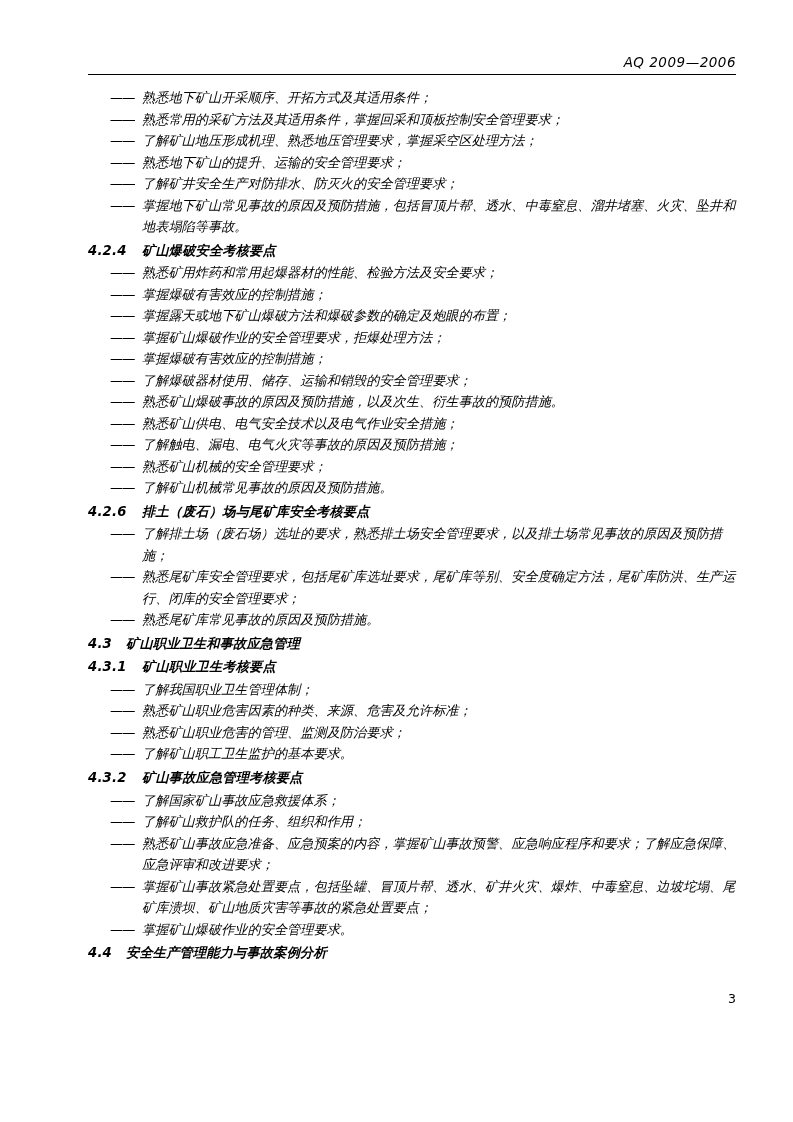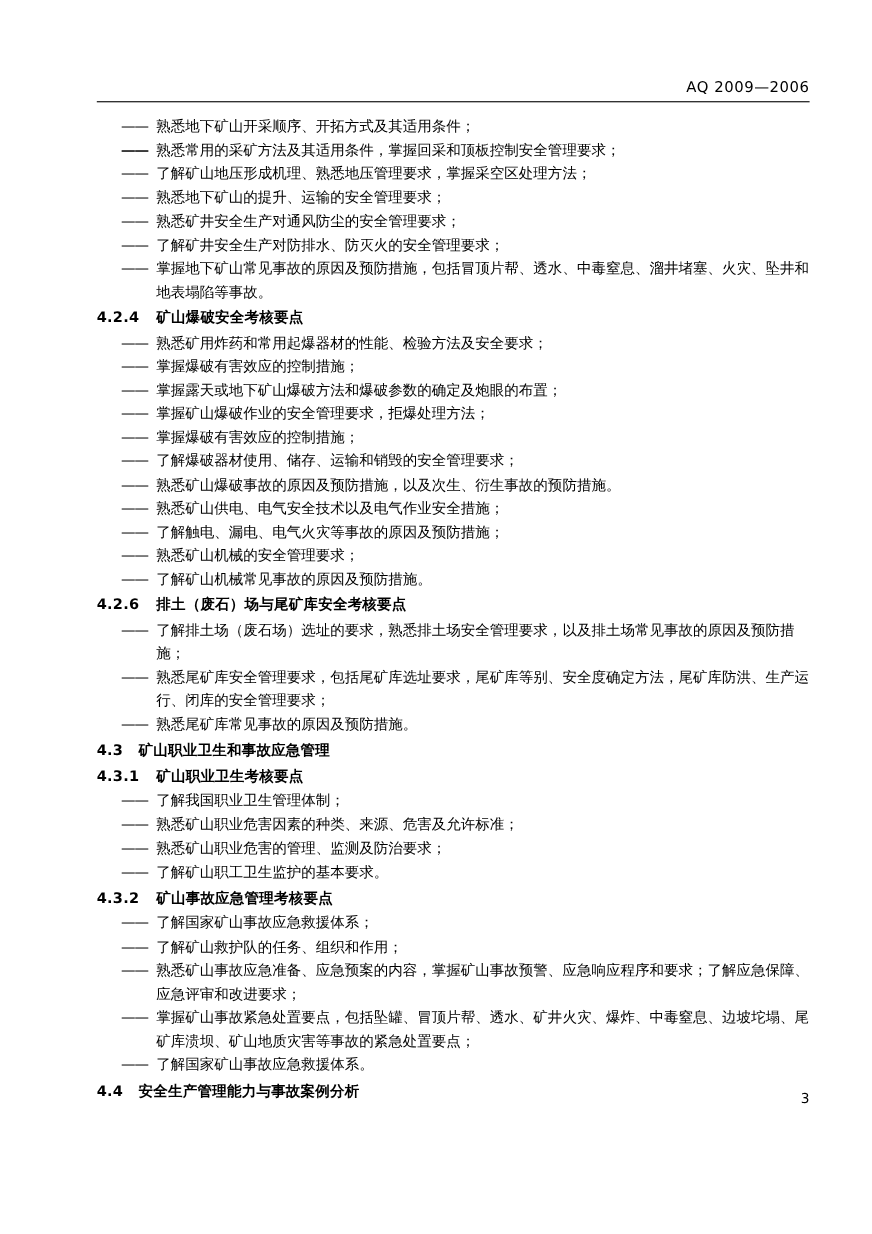--- a/index.html
+++ b/index.html
@@ -16,22 +16,23 @@
     width: 793px;
     height: 1122px;
     margin: 0 auto;
     background: #ffffff;
     box-sizing: border-box;
     overflow: hidden;
   }
   .content {
     position: absolute;
     left: 88px;
-    top: 72px;
+    top: 54px;
     width: 648px;
+    font-style: italic;
   }
   .header {
     text-align: right;
     font-size: 13.5px;
     letter-spacing: 0.5px;
     padding-bottom: 4px;
     border-bottom: 1.2px solid #000;
     margin-bottom: 12px;
   }
   .body-text {
@@ -97,21 +98,21 @@
       <span>AQ 2009—2006</span>
     </div>
 
     <div class="body-text" id="blocks">
         <ul class="dash-list">
           <li><span class="dash">——</span><span>熟悉地下矿山开采顺序、开拓方式及其适用条件；</span></li>
           <li><span class="dash">——</span></li>
           <li><span class="dash">——</span><span>熟悉常用的采矿方法及其适用条件，掌握回采和顶板控制安全管理要求；</span></li>
           <li><span class="dash">——</span><span>了解矿山地压形成机理、熟悉地压管理要求，掌握采空区处理方法；</span></li>
           <li><span class="dash">——</span><span>熟悉地下矿山的提升、运输的安全管理要求；</span></li>
-          <li><span class="dash">——</span><span>熟悉矿井安全生产对通风防尘的安全管理要求；</span></li>
+          <li><span class="dash">——</span></li>
           <li><span class="dash">——</span><span>了解矿井安全生产对防排水、防灭火的安全管理要求；</span></li>
           <li><span class="dash">——</span><span>掌握地下矿山常见事故的原因及预防措施，包括冒顶片帮、透水、中毒窒息、溜井堵塞、火灾、坠井和地表塌陷等事故。</span></li>
         </ul>
         <div class="sec-head"><span class="num">4.2.4</span><span class="ttl">矿山爆破安全考核要点</span></div>
         <ul class="dash-list">
           <li><span class="dash">——</span><span>熟悉矿用炸药和常用起爆器材的性能、检验方法及安全要求；</span></li>
           <li><span class="dash">——</span><span>掌握爆破有害效应的控制措施；</span></li>
           <li><span class="dash">——</span><span>掌握露天或地下矿山爆破方法和爆破参数的确定及炮眼的布置；</span></li>
           <li><span class="dash">——</span><span>掌握矿山爆破作业的安全管理要求，拒爆处理方法；</span></li>
           <li><span class="dash">——</span><span>掌握爆破有害效应的控制措施；</span></li>
@@ -137,21 +138,21 @@
           <li><span class="dash">——</span><span>熟悉矿山职业危害因素的种类、来源、危害及允许标准；</span></li>
           <li><span class="dash">——</span><span>熟悉矿山职业危害的管理、监测及防治要求；</span></li>
           <li><span class="dash">——</span><span>了解矿山职工卫生监护的基本要求。</span></li>
         </ul>
         <div class="sec-head"><span class="num">4.3.2</span><span class="ttl">矿山事故应急管理考核要点</span></div>
         <ul class="dash-list">
           <li><span class="dash">——</span><span>了解国家矿山事故应急救援体系；</span></li>
           <li><span class="dash">——</span><span>了解矿山救护队的任务、组织和作用；</span></li>
           <li><span class="dash">——</span><span>熟悉矿山事故应急准备、应急预案的内容，掌握矿山事故预警、应急响应程序和要求；了解应急保障、应急评审和改进要求；</span></li>
           <li><span class="dash">——</span><span>掌握矿山事故紧急处置要点，包括坠罐、冒顶片帮、透水、矿井火灾、爆炸、中毒窒息、边坡坨塌、尾矿库溃坝、矿山地质灾害等事故的紧急处置要点；</span></li>
-          <li><span class="dash">——</span><span>了解国家矿山事故应急救援体系。</span></li>
+          <li><span class="dash">——</span><span>掌握矿山爆破作业的安全管理要求。</span></li>
         </ul>
         <div class="sec-head sec-head-4"><span class="num">4.4</span><span class="ttl">安全生产管理能力与事故案例分析</span></div>
       </div>
 
   </div>
 
   <div class="pagenum">3</div>
 
 </div>
 

